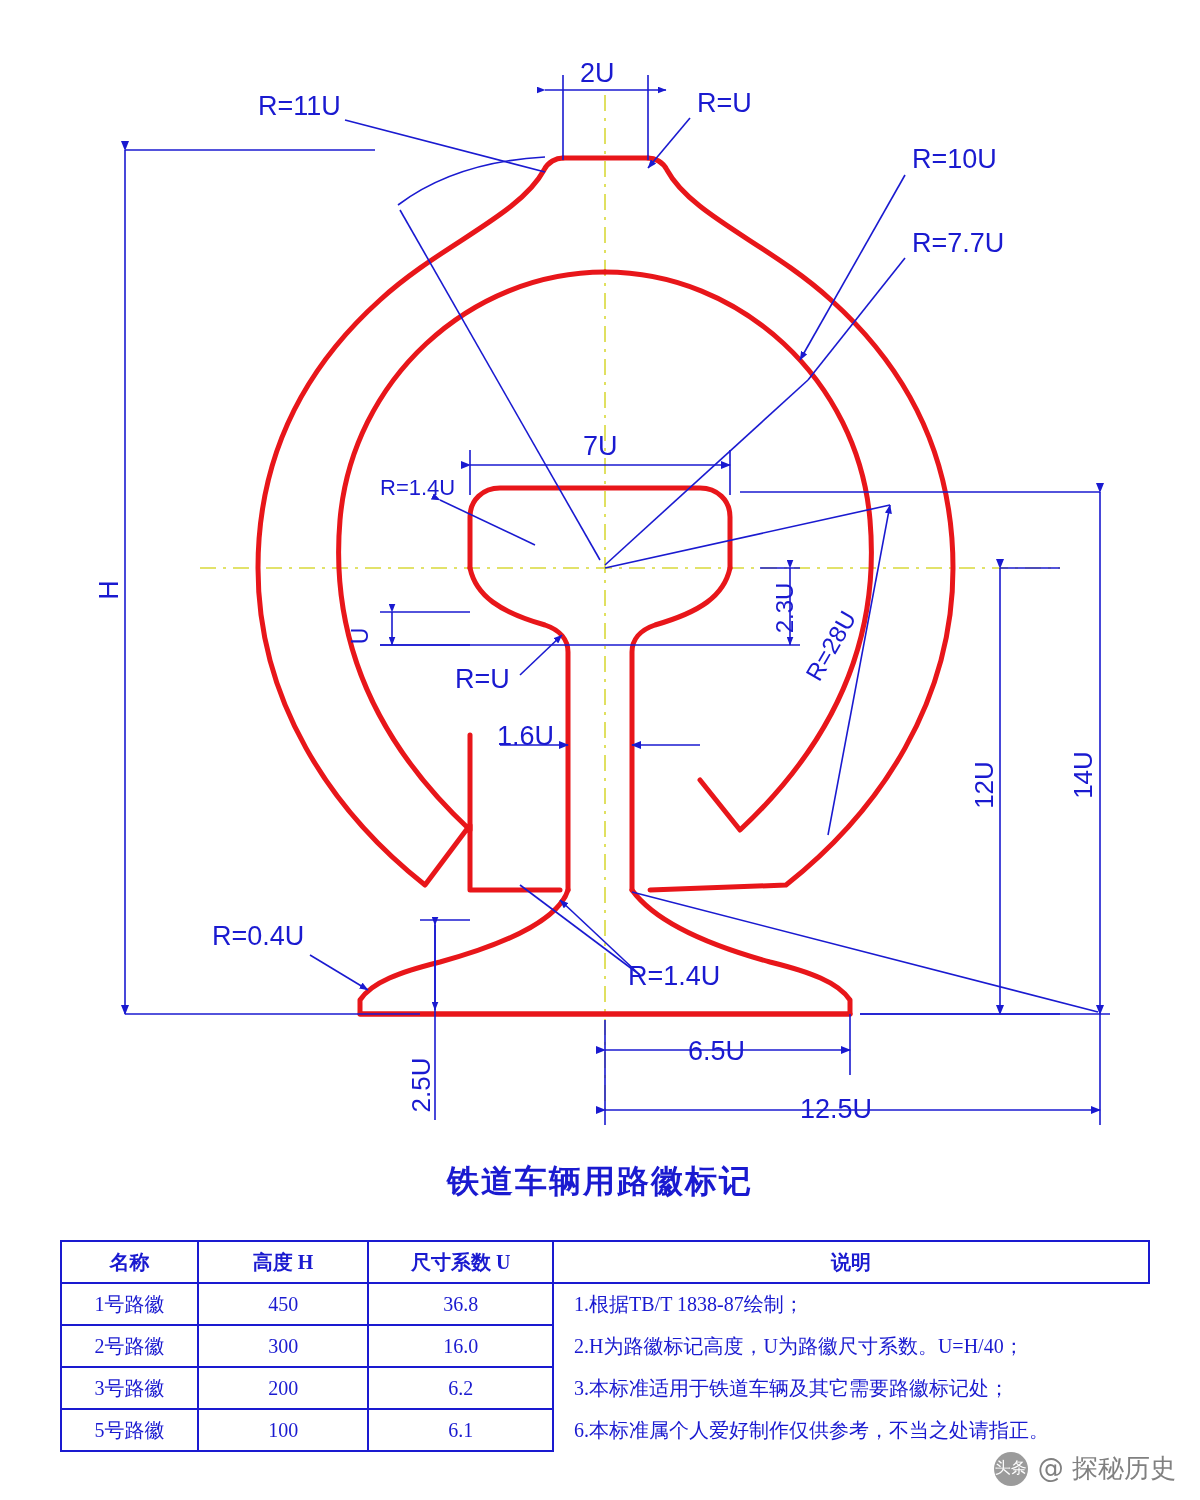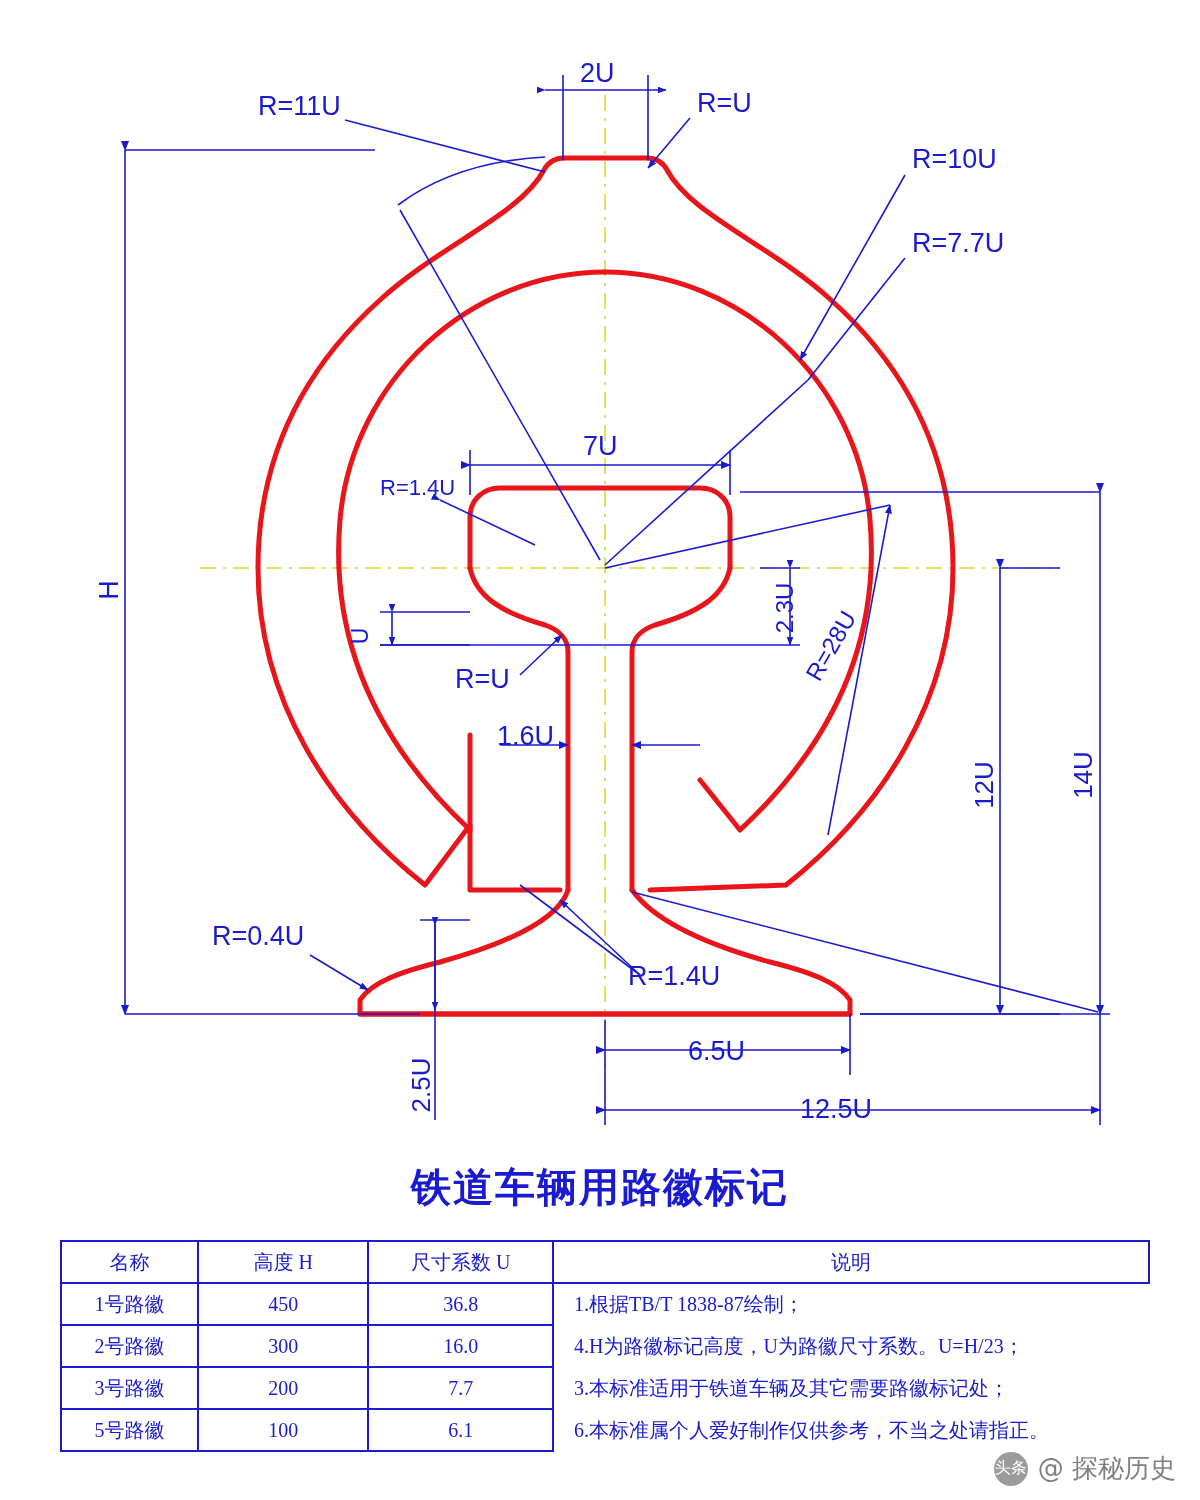--- a/index.html
+++ b/index.html
@@ -9,21 +9,21 @@
     font-family:"Liberation Serif", serif;
     position:relative;
     overflow:hidden;
   }
   #drawing{position:absolute;left:0;top:0;width:1200px;height:1180px;}
   .title{
     position:absolute;
     left:0;right:0;top:1160px;
     text-align:center;
     color:#1a1ad0;
-    font-size:40px;
+    font-size:32px;
     font-weight:bold;
     font-family:"DejaVu Sans", sans-serif;
     letter-spacing:2px;
   }
   .tablewrap{
     position:absolute;
     left:60px;top:1240px;
     width:1090px;
     color:#1a1ad0;
   }
@@ -34,21 +34,21 @@
     color:#1a1ad0;
     font-family:"Liberation Serif", serif;
   }
   table.spec td, table.spec th{
     border:2px solid #1a1ad0;
     padding:4px 6px;
     text-align:center;
     font-weight:normal;
     height:32px;
   }
-  table.spec th{font-weight:normal;}
+  table.spec th{font-weight:bold;}
   table.spec td.notecell{
     text-align:left;
     padding-left:20px;
     border-left:2px solid #1a1ad0;
     border-top:none;border-bottom:none;border-right:none;
   }
   .watermark{
     position:absolute;
     right:24px;bottom:14px;
     display:flex;align-items:center;gap:10px;
@@ -249,26 +249,26 @@
     <tr>
       <td>1号路徽</td>
       <td>450</td>
       <td>36.8</td>
       <td class="notecell">1.根据TB/T 1838-87绘制；</td>
     </tr>
     <tr>
       <td>2号路徽</td>
       <td>300</td>
       <td>16.0</td>
-      <td class="notecell">4.H为路徽标记高度，U为路徽尺寸系数。U=H/23；</td>
+      <td class="notecell">2.H为路徽标记高度，U为路徽尺寸系数。U=H/40；</td>
     </tr>
     <tr>
       <td>3号路徽</td>
       <td>200</td>
-      <td>7.7</td>
+      <td>6.2</td>
       <td class="notecell">3.本标准适用于铁道车辆及其它需要路徽标记处；</td>
     </tr>
     <tr>
       <td>5号路徽</td>
       <td>100</td>
       <td>6.1</td>
       <td class="notecell">6.本标准属个人爱好制作仅供参考，不当之处请指正。</td>
     </tr>
   </tbody>
     </table>

